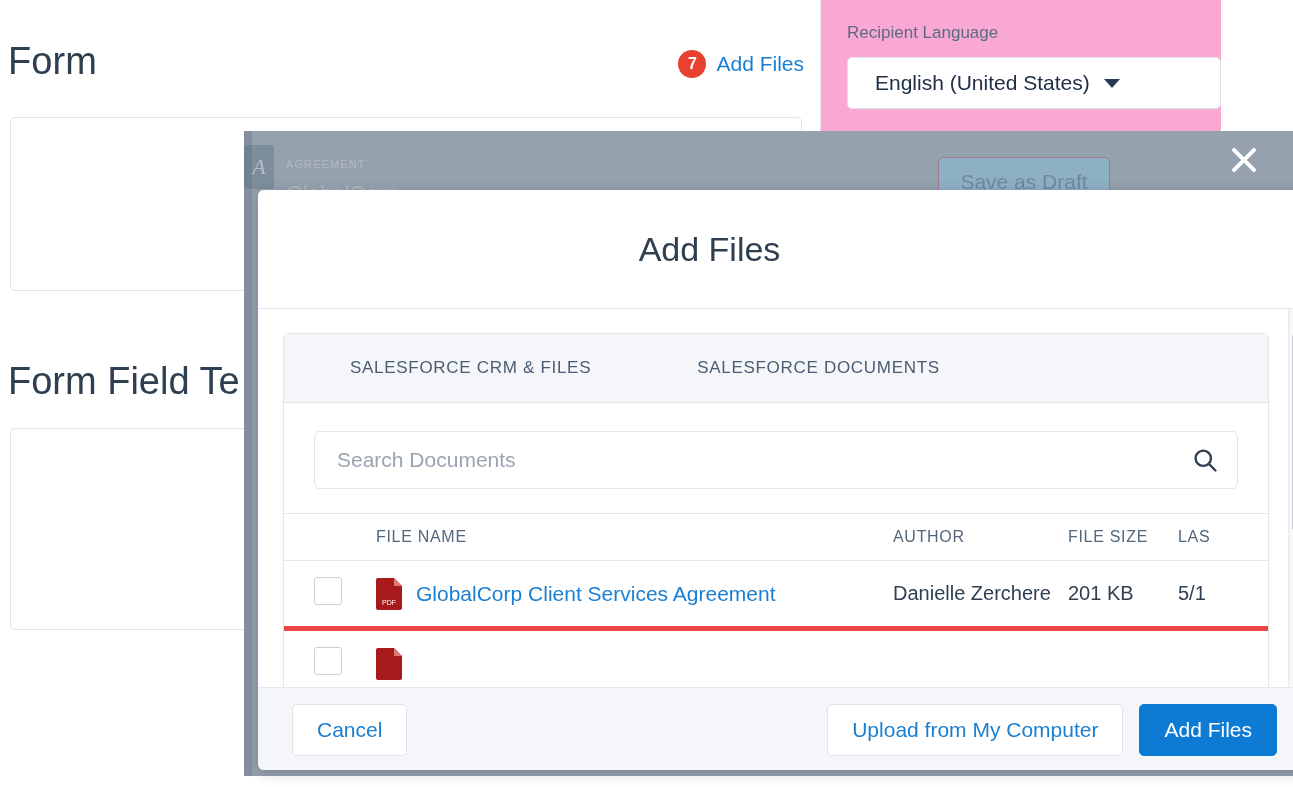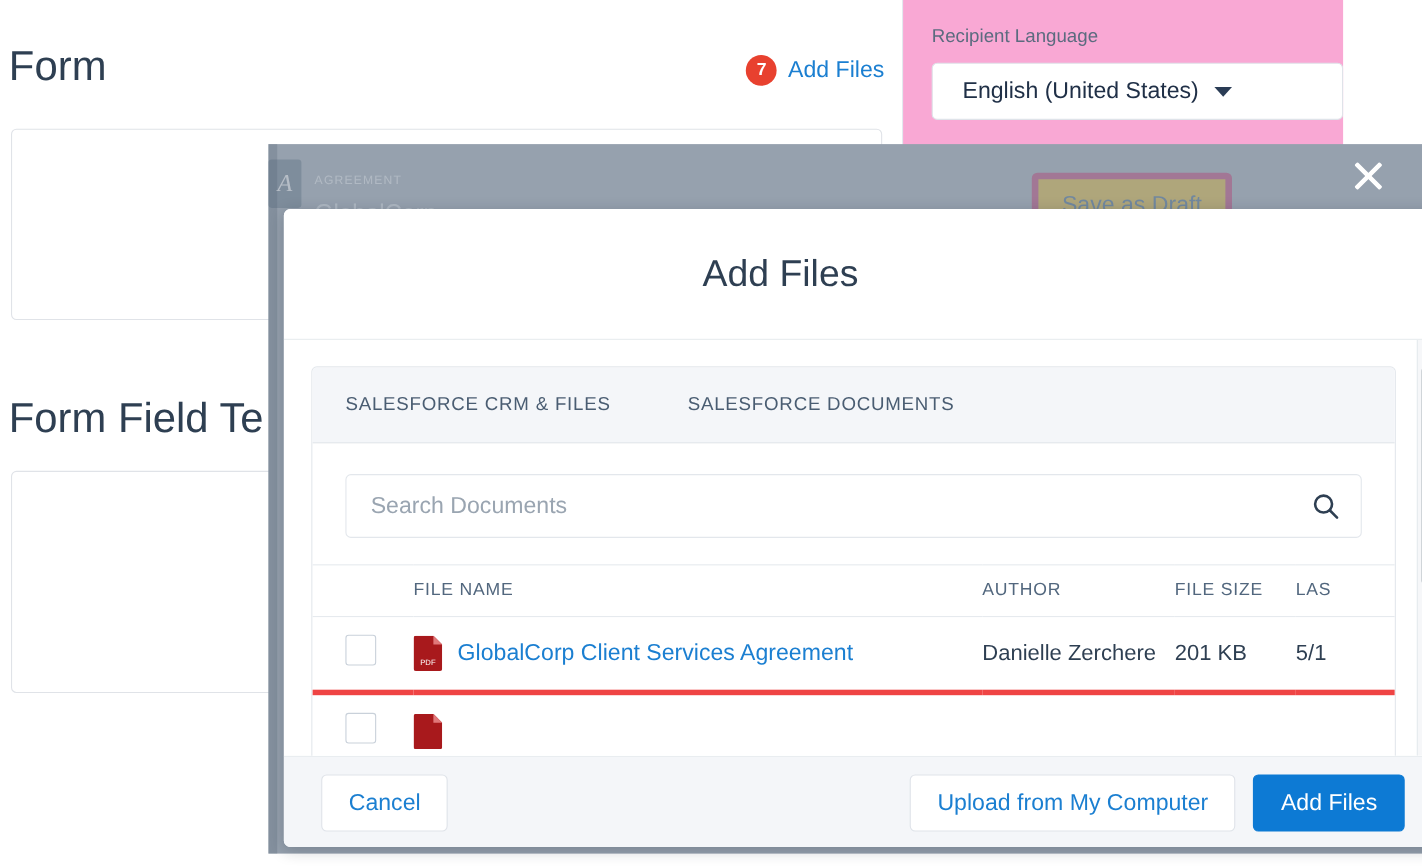--- a/index.html
+++ b/index.html
@@ -92,21 +92,21 @@
   }
   .faded-agreement-label {
     left:42px; top:27px; font-size:11px; letter-spacing:1.1px;
     color:#eef1f4; white-space:nowrap;
   }
   .faded-agreement-name {
     left:42px; top:50px; font-size:22px; color:#e6ebf0; white-space:nowrap;
   }
   .faded-draft-btn {
     left:694px; top:26px; width:170px; height:48px;
-    border:6px solid #be185d; border-radius:5px; background:#eab308;
+    border:1px solid #be185d; border-radius:5px; background:#7dd3fc;
     display:flex; align-items:center; justify-content:center;
     font-size:21px; color:#23527c;
   }
   .faded-left-bar {
     left:0px; top:0px; width:8px; height:645px; background:#5d6b7a;
   }
 
   
   .modal {
     position:absolute; left:258px; top:190px; width:1053px; height:580px;
@@ -130,21 +130,21 @@
     height:420px;
     border:1px solid #e3e7ec; border-radius:5px; background:#fff;
     overflow:hidden;
   }
   .tabs {
     height:68px; background:#f4f6f9; border-bottom:1px solid #e3e7ec;
     display:flex; align-items:center; padding-left:30px; gap:70px;
   }
   .tab {
     font-size:17px; letter-spacing:0.7px; color:#4a5d72; font-weight:400;
-    cursor:pointer; white-space:nowrap;
+    cursor:pointer; white-space:nowrap;margin-left:36px;
   }
   .search-wrap { padding:28px 30px 0 30px; }
   .search-box {
     height:56px; border:1px solid #e3e7ec; border-radius:5px;
     display:flex; align-items:center; padding:0 18px 0 20px;
     background:#fff;
   }
   .search-input {
     flex:1; border:none; outline:none; background:transparent;
     font-family:Liberation Sans, sans-serif;

